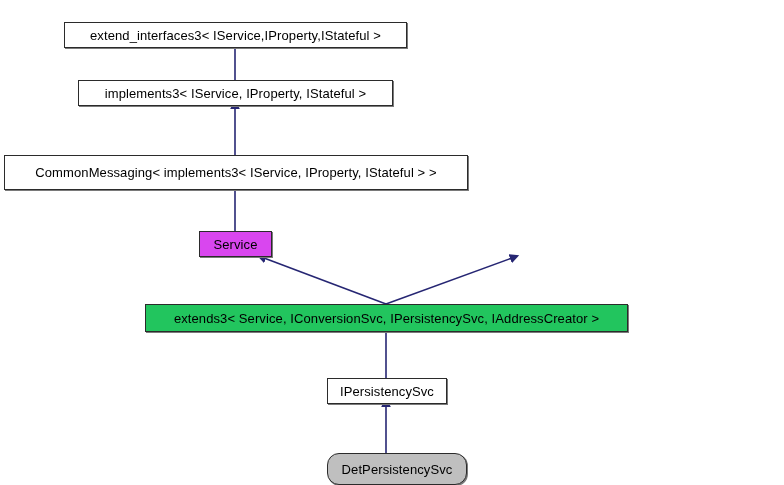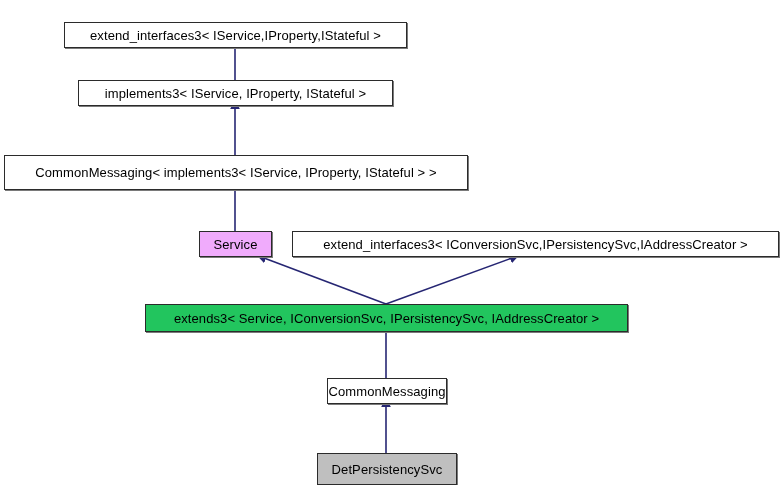--- a/index.html
+++ b/index.html
@@ -77,33 +77,30 @@
   </div>
 
   <div class="node" style="left: 78px; top: 80px; width: 315px; height: 26px; background: rgb(255, 255, 255); border-color: rgb(43, 43, 43); text-align: center;">
     <span class="node-label">implements3&lt; IService, IProperty, IStateful &gt;</span>
   </div>
 
   <div class="node" style="left: 4px; top: 155px; width: 464px; height: 35px; background: rgb(255, 255, 255); border-color: rgb(43, 43, 43);">
     <span class="node-label">CommonMessaging&lt; implements3&lt; IService, IProperty, IStateful &gt; &gt;</span>
   </div>
 
-  <div class="node" style="left: 199px; top: 231px; width: 73px; height: 26px; background: #f0abfc; border-color: rgb(43, 43, 43);">
+  <div class="node" style="left: 199px; top: 231px; width: 73px; height: 26px; background: #d946ef; border-color: rgb(43, 43, 43);">
     <span class="node-label">Service</span>
   </div>
 
-  <div class="node" style="left: 292px; top: 231px; width: 487px; height: 26px; background: rgb(255, 255, 255); border-color: rgb(43, 43, 43);">
-    <span class="node-label">extend_interfaces3&lt; IConversionSvc,IPersistencySvc,IAddressCreator &gt;</span>
-  </div>
 
   <div class="node" style="left: 145px; top: 304px; width: 483px; height: 28px; background: #22c55e; border-color: rgb(43, 43, 43);">
     <span class="node-label">extends3&lt; Service, IConversionSvc, IPersistencySvc, IAddressCreator &gt;</span>
   </div>
 
   <div class="node" style="left: 327px; top: 378px; width: 120px; height: 26px; background: rgb(255, 255, 255); border-color: rgb(43, 43, 43);">
-    <span class="node-label">CommonMessaging</span>
+    <span class="node-label">IPersistencySvc</span>
   </div>
 
-  <div class="node highlight" style="left: 317px; top: 453px; width: 140px; height: 32px; background: rgb(191, 191, 191); border-color: rgb(43, 43, 43);">
+  <div class="node highlight" style="left: 327px; top: 453px; width: 140px; height: 32px; background: rgb(191, 191, 191); border-color: rgb(43, 43, 43); border-radius: 12px;">
     <span class="node-label">DetPersistencySvc</span>
   </div>
 
 </div>
 
 </body></html>

